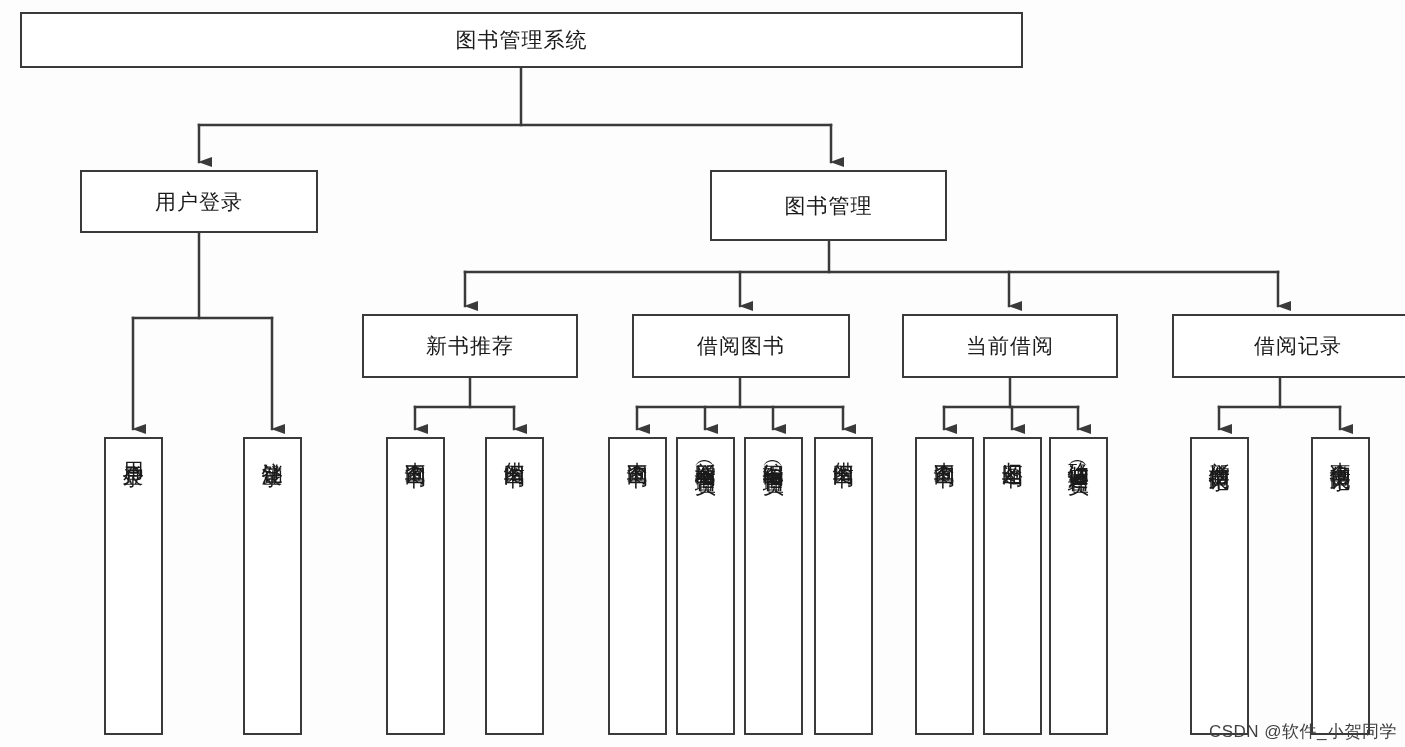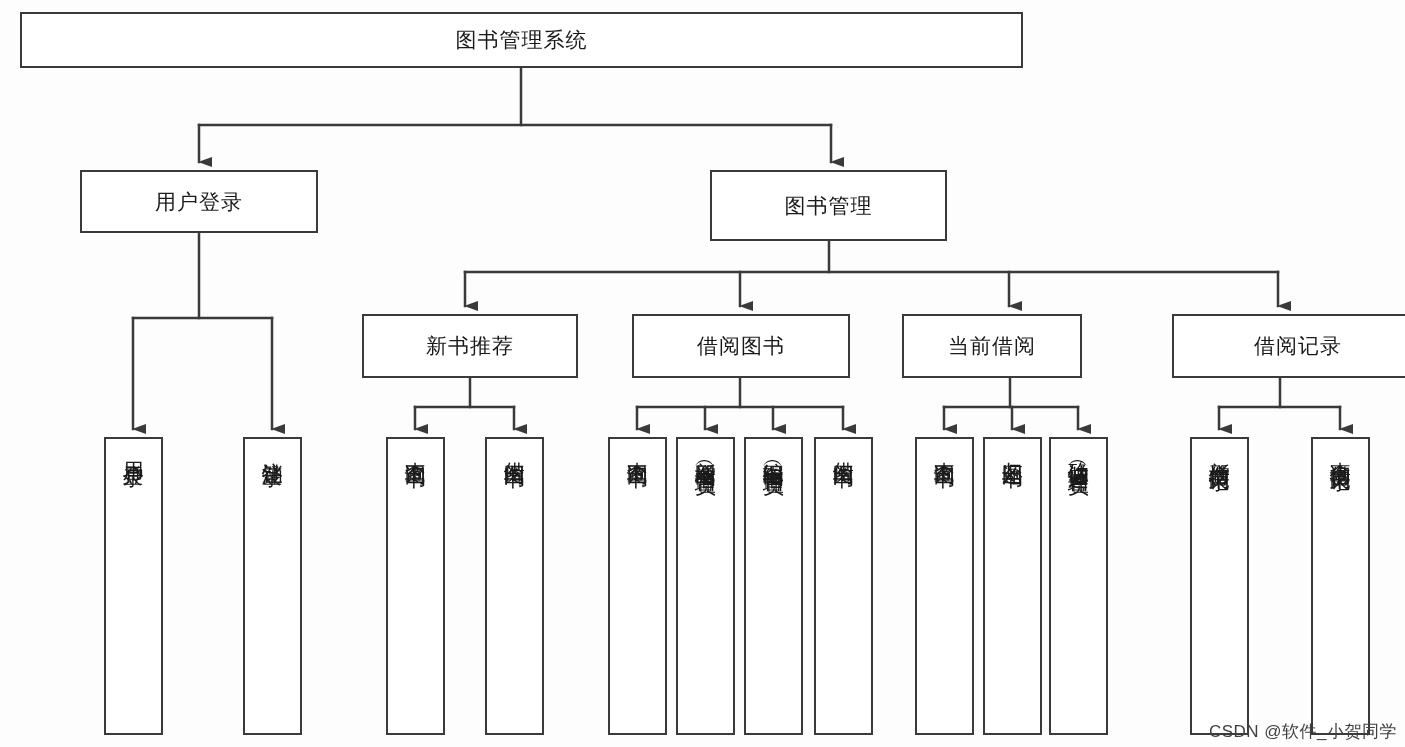--- a/index.html
+++ b/index.html
@@ -125,21 +125,21 @@
   <div class="node horiz" id="node-l2-1" style="left: 710px; top: 170px; width: 237px; height: 71px;">
     <span>图书管理</span>
   </div>
 
   <div class="node horiz" id="node-l3-0" style="left: 362px; top: 314px; width: 216px; height: 64px;">
     <span>新书推荐</span>
   </div>
   <div class="node horiz" id="node-l3-1" style="left: 632px; top: 314px; width: 218px; height: 64px;">
     <span>借阅图书</span>
   </div>
-  <div class="node horiz" id="node-l3-2" style="left: 902px; top: 314px; width: 180px; height: 64px;">
+  <div class="node horiz" id="node-l3-2" style="left: 902px; top: 314px; width: 216px; height: 64px;">
     <span>当前借阅</span>
   </div>
   <div class="node horiz" id="node-l3-3" style="left: 1172px; top: 314px; width: 252px; height: 64px;">
     <span>借阅记录</span>
   </div>
 
   <div class="node vert" id="node-leaf-0" style="left: 104px; top: 437px; width: 59px; height: 298px;">
     <span class="vlabel">用户登录</span>
   </div>
   <div class="node vert" id="node-leaf-1" style="left: 243px; top: 437px; width: 59px; height: 298px;">

